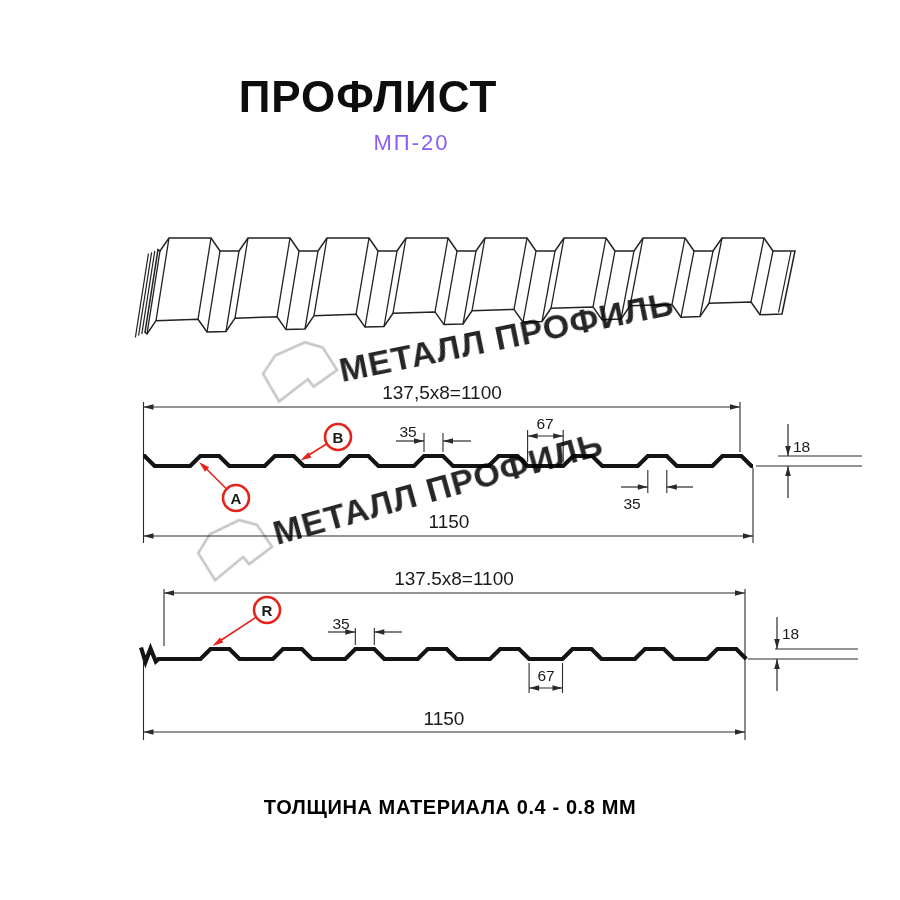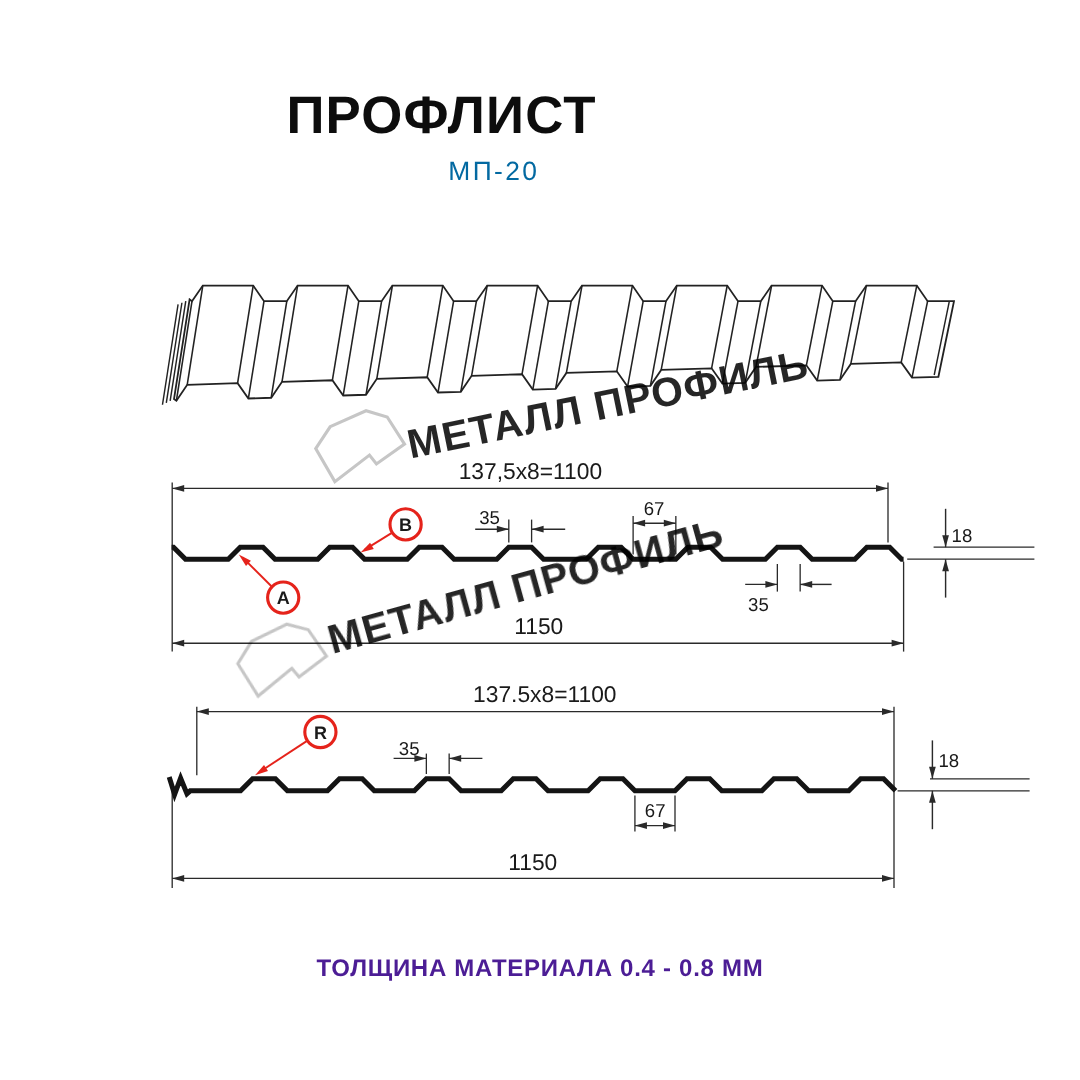--- a/index.html
+++ b/index.html
@@ -1,23 +1,23 @@
 <!DOCTYPE html>
 <html><head>
 <meta charset="utf-8">
 <style>
   html,body{margin:0;padding:0;background:#ffffff;}
   .page{position:relative;width:900px;height:900px;background:#fff;overflow:hidden;
         font-family:"Liberation Sans",sans-serif;}
   .title{position:absolute;top:72px;left:0;width:736px;text-align:center;
          font-size:44px;font-weight:bold;color:#0d0d0d;letter-spacing:1px;}
   .subtitle{position:absolute;top:130px;left:0;width:823px;text-align:center;
-         font-size:22px;font-weight:normal;color:#0369a1;letter-spacing:2px;}
+         font-size:22px;font-weight:normal;color:#8b5cf6;letter-spacing:2px;}
   .footer{position:absolute;top:796px;left:0;width:900px;text-align:center;
-         font-size:20px;font-weight:bold;color:#4c1d95;letter-spacing:0.6px;}
+         font-size:20px;font-weight:bold;color:#000000;letter-spacing:0.6px;}
   svg{position:absolute;top:0;left:0;}
   text{font-family:"Liberation Sans",sans-serif;fill:#1a1a1a;}
   .dim-lg{font-size:19px;}
   .dim-sm{font-size:15.5px;}
   .circ-letter{font-size:15px;font-weight:bold;}
   .wm-text{font-size:34px;font-weight:bold;letter-spacing:1px;}
 </style>
 </head>
 <body>
 

